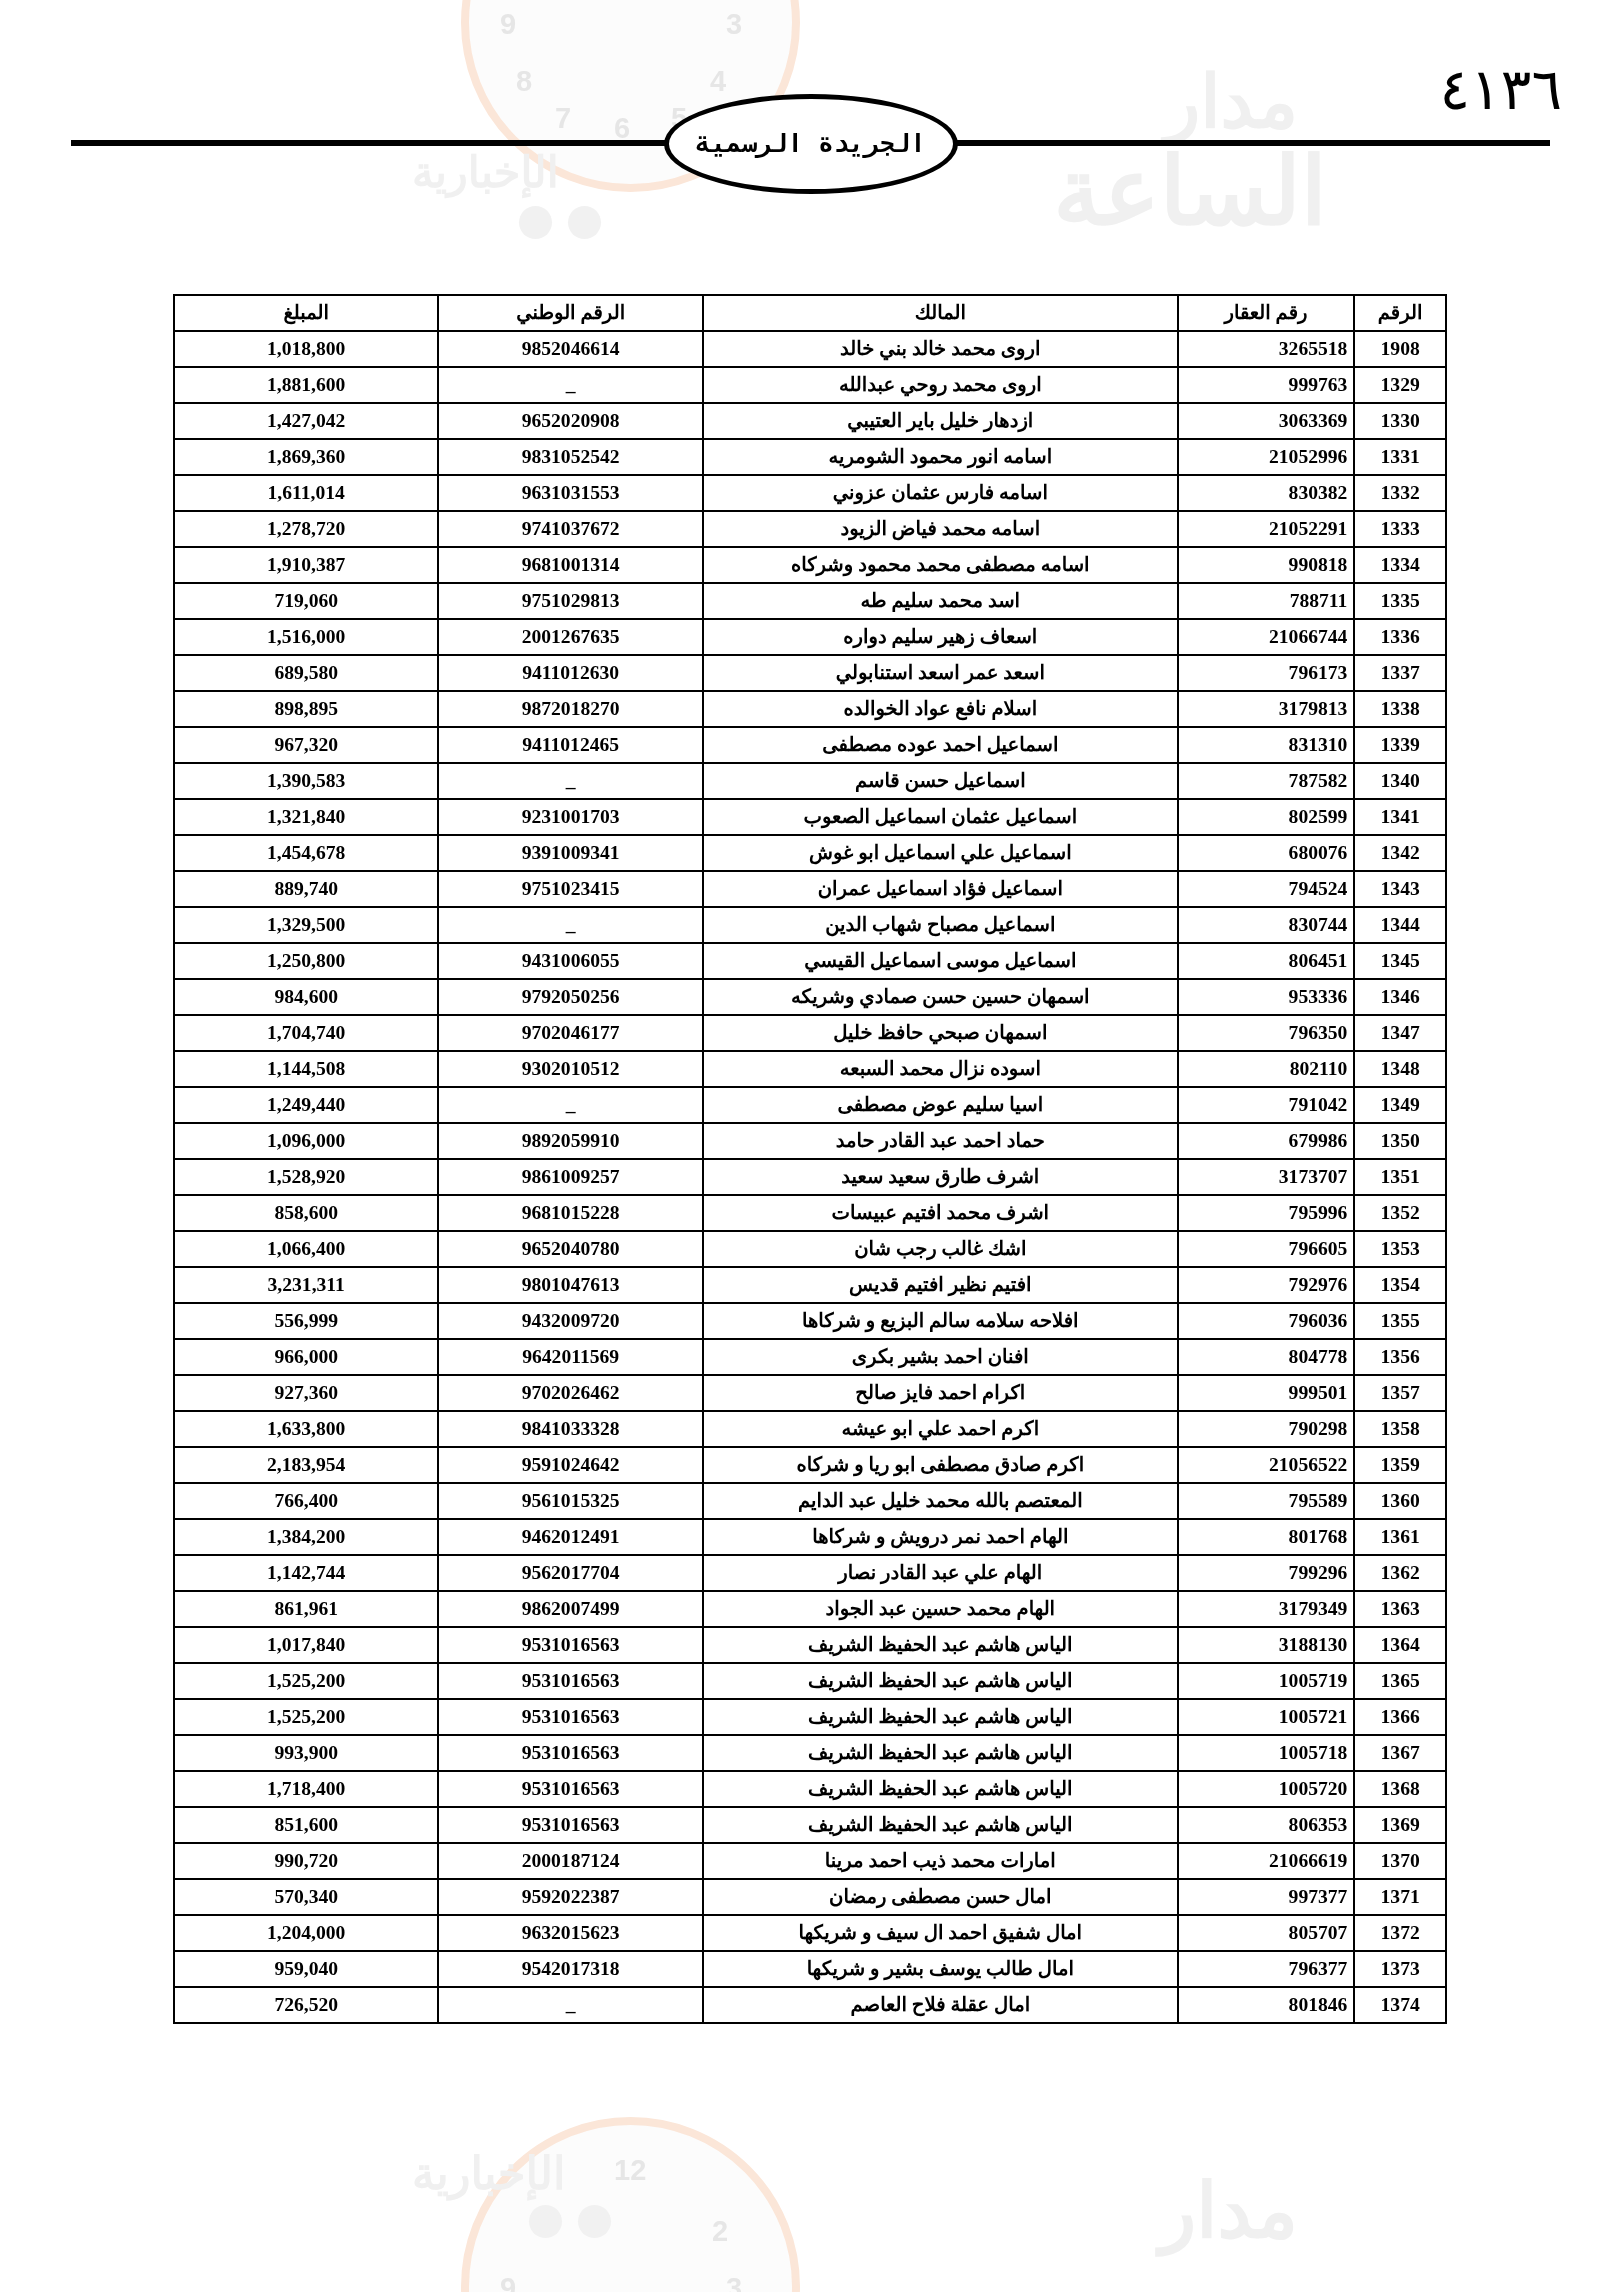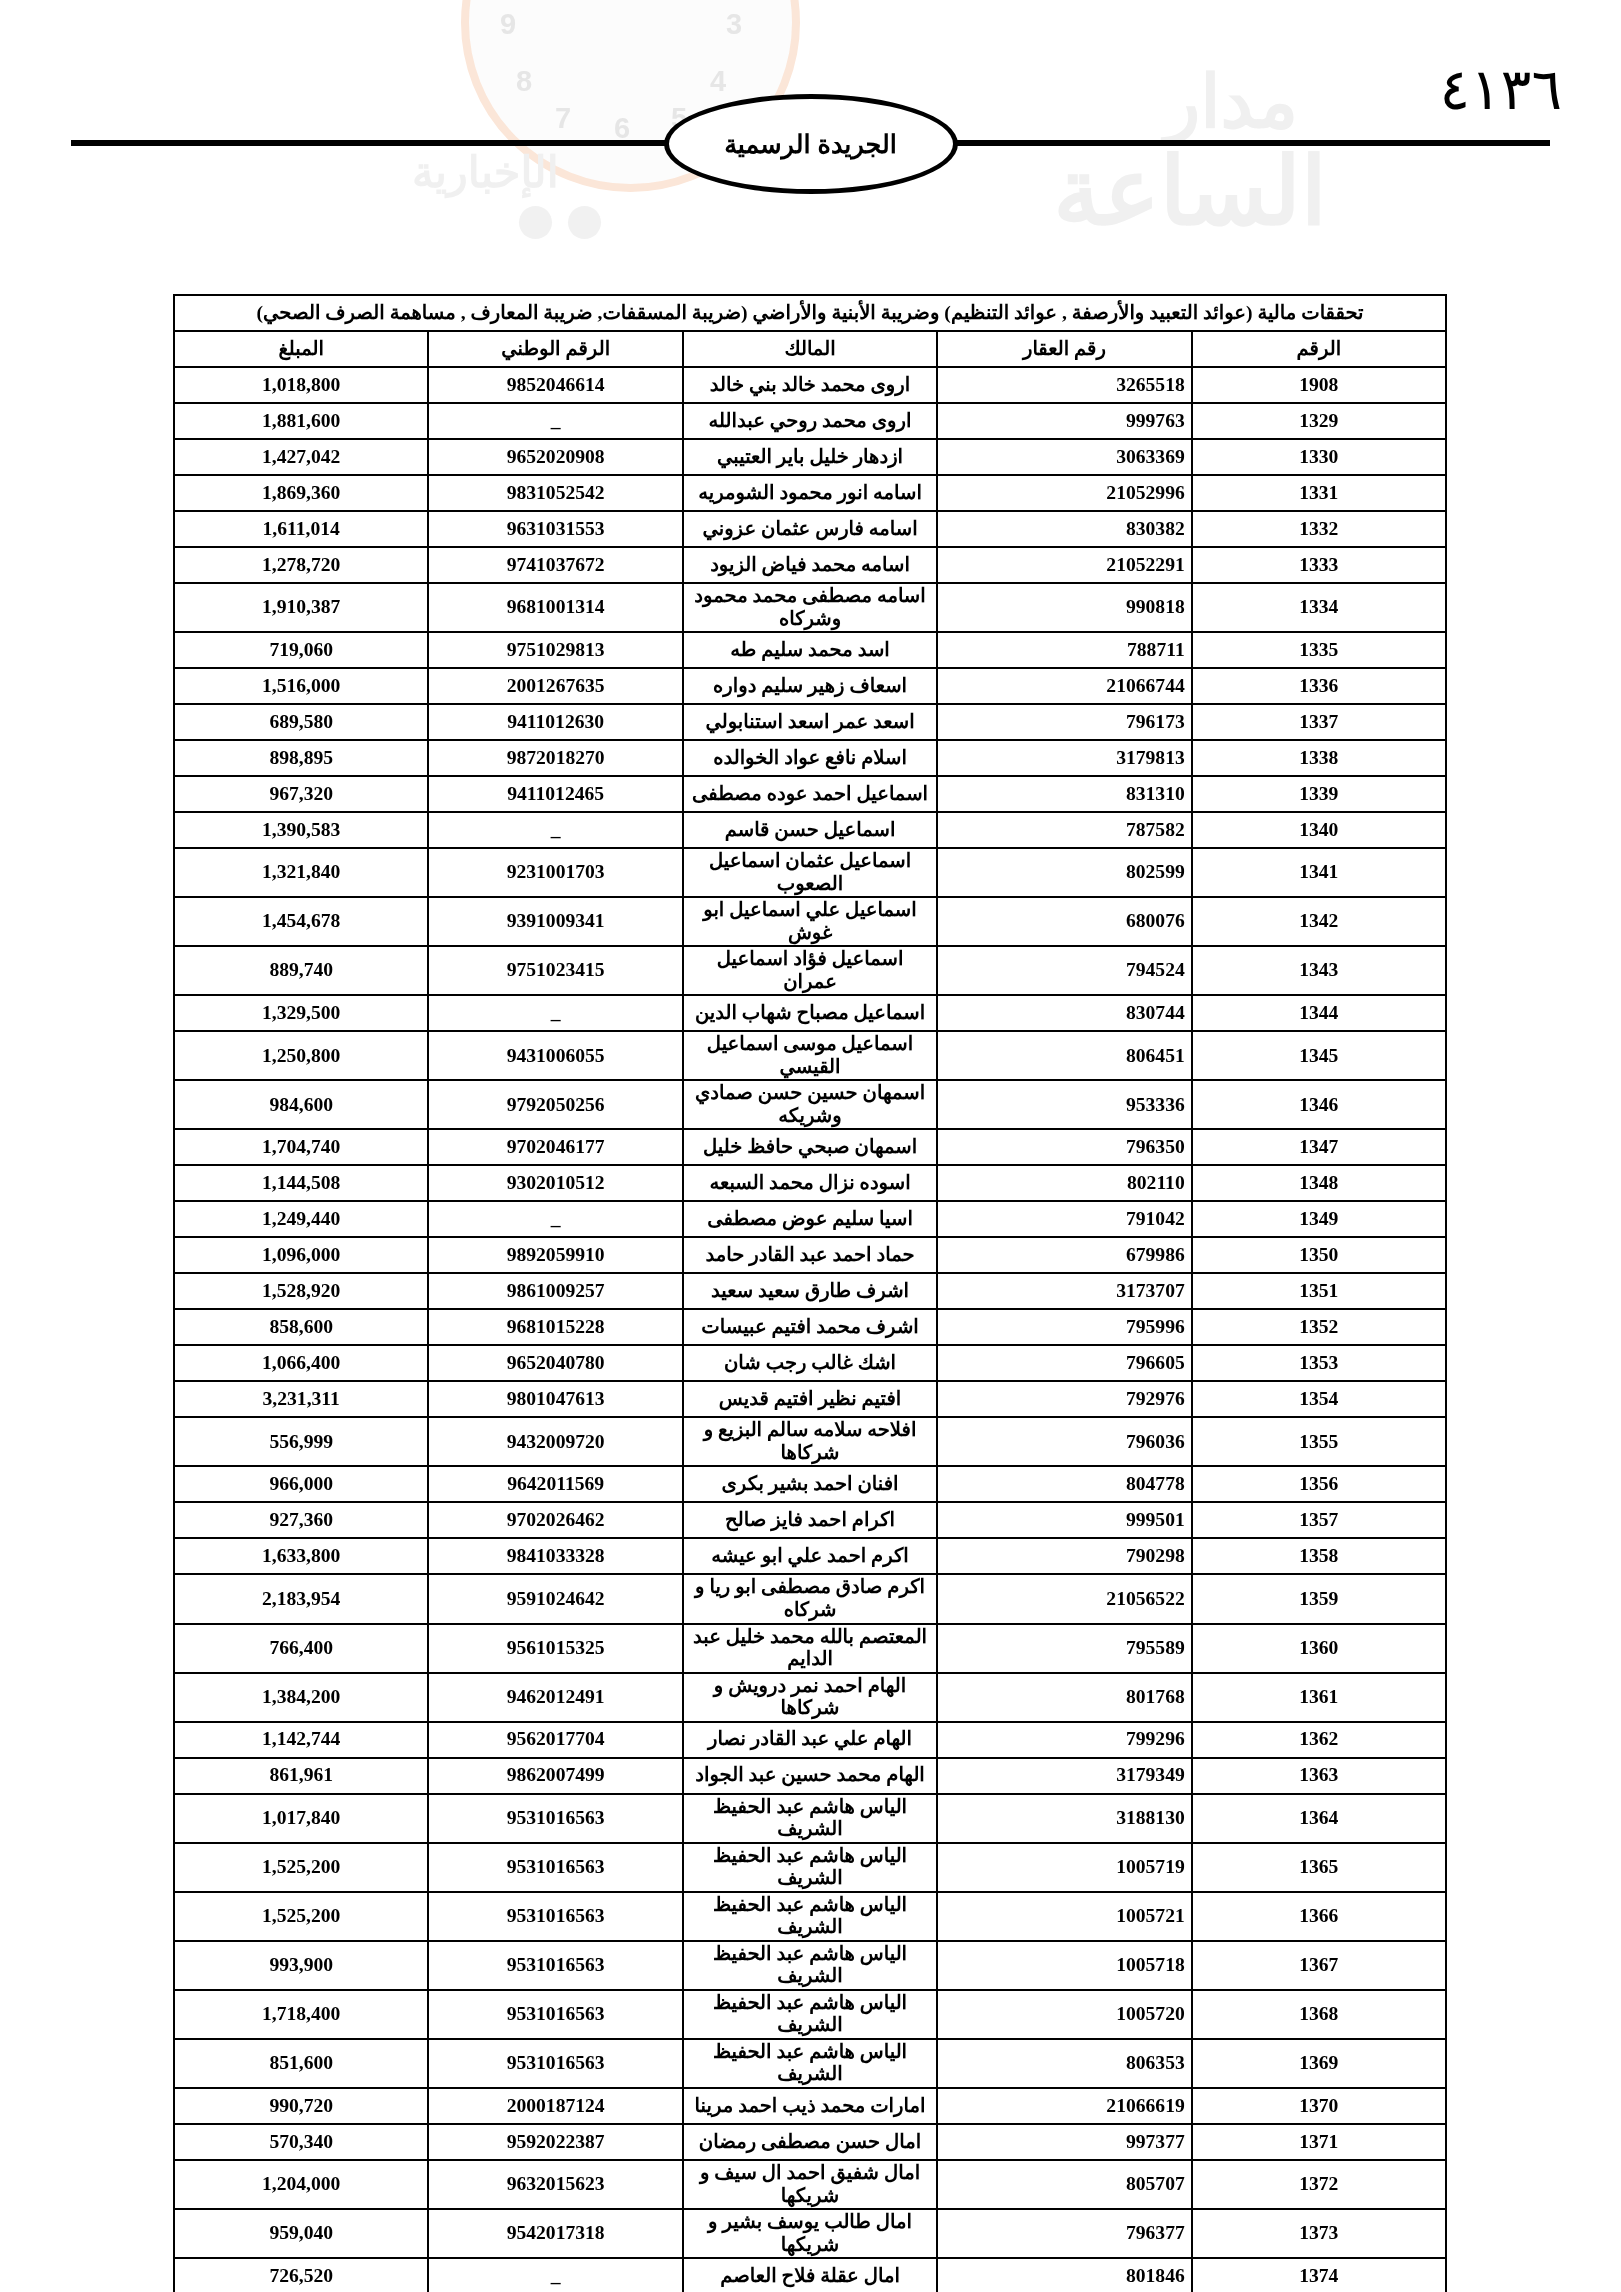--- a/index.html
+++ b/index.html
@@ -105,21 +105,21 @@
     background: #ffffff;
     display: flex;
     align-items: center;
     justify-content: center;
     z-index: 4;
   }
   .gazette-oval span {
     font-size: 25.5px;
     font-weight: bold;
     color: #000;
-    font-family: Liberation Sans, sans-serif;
+    font-family: Liberation Mono, monospace;
   }
 
   
   .table-shell {
     position: absolute;
     top: 294px;
     right: 174px;
     width: 1274px;
     z-index: 2;
   }
@@ -212,23 +212,20 @@
     <div class="rule-line"></div>
     <div class="gazette-oval">
       <span>الجريدة الرسمية</span>
     </div>
   </div>
 </div>
 
 <div class="table-shell">
   <table class="gaz">
     <thead>
-      <tr class="tbl-title">
-        <td colspan="5">تحققات مالية (عوائد التعبيد والأرصفة , عوائد التنظيم) وضريبة الأبنية والأراضي (ضريبة المسقفات, ضريبة المعارف , مساهمة الصرف الصحي)</td>
-      </tr>
       <tr>
         <th class="col-idx">الرقم</th>
         <th class="col-prop">رقم العقار</th>
         <th class="col-owner">المالك</th>
         <th class="col-nid">الرقم الوطني</th>
         <th class="col-amt">المبلغ</th>
       </tr>
     </thead>
     <tbody id="rows-body">
         <tr>

